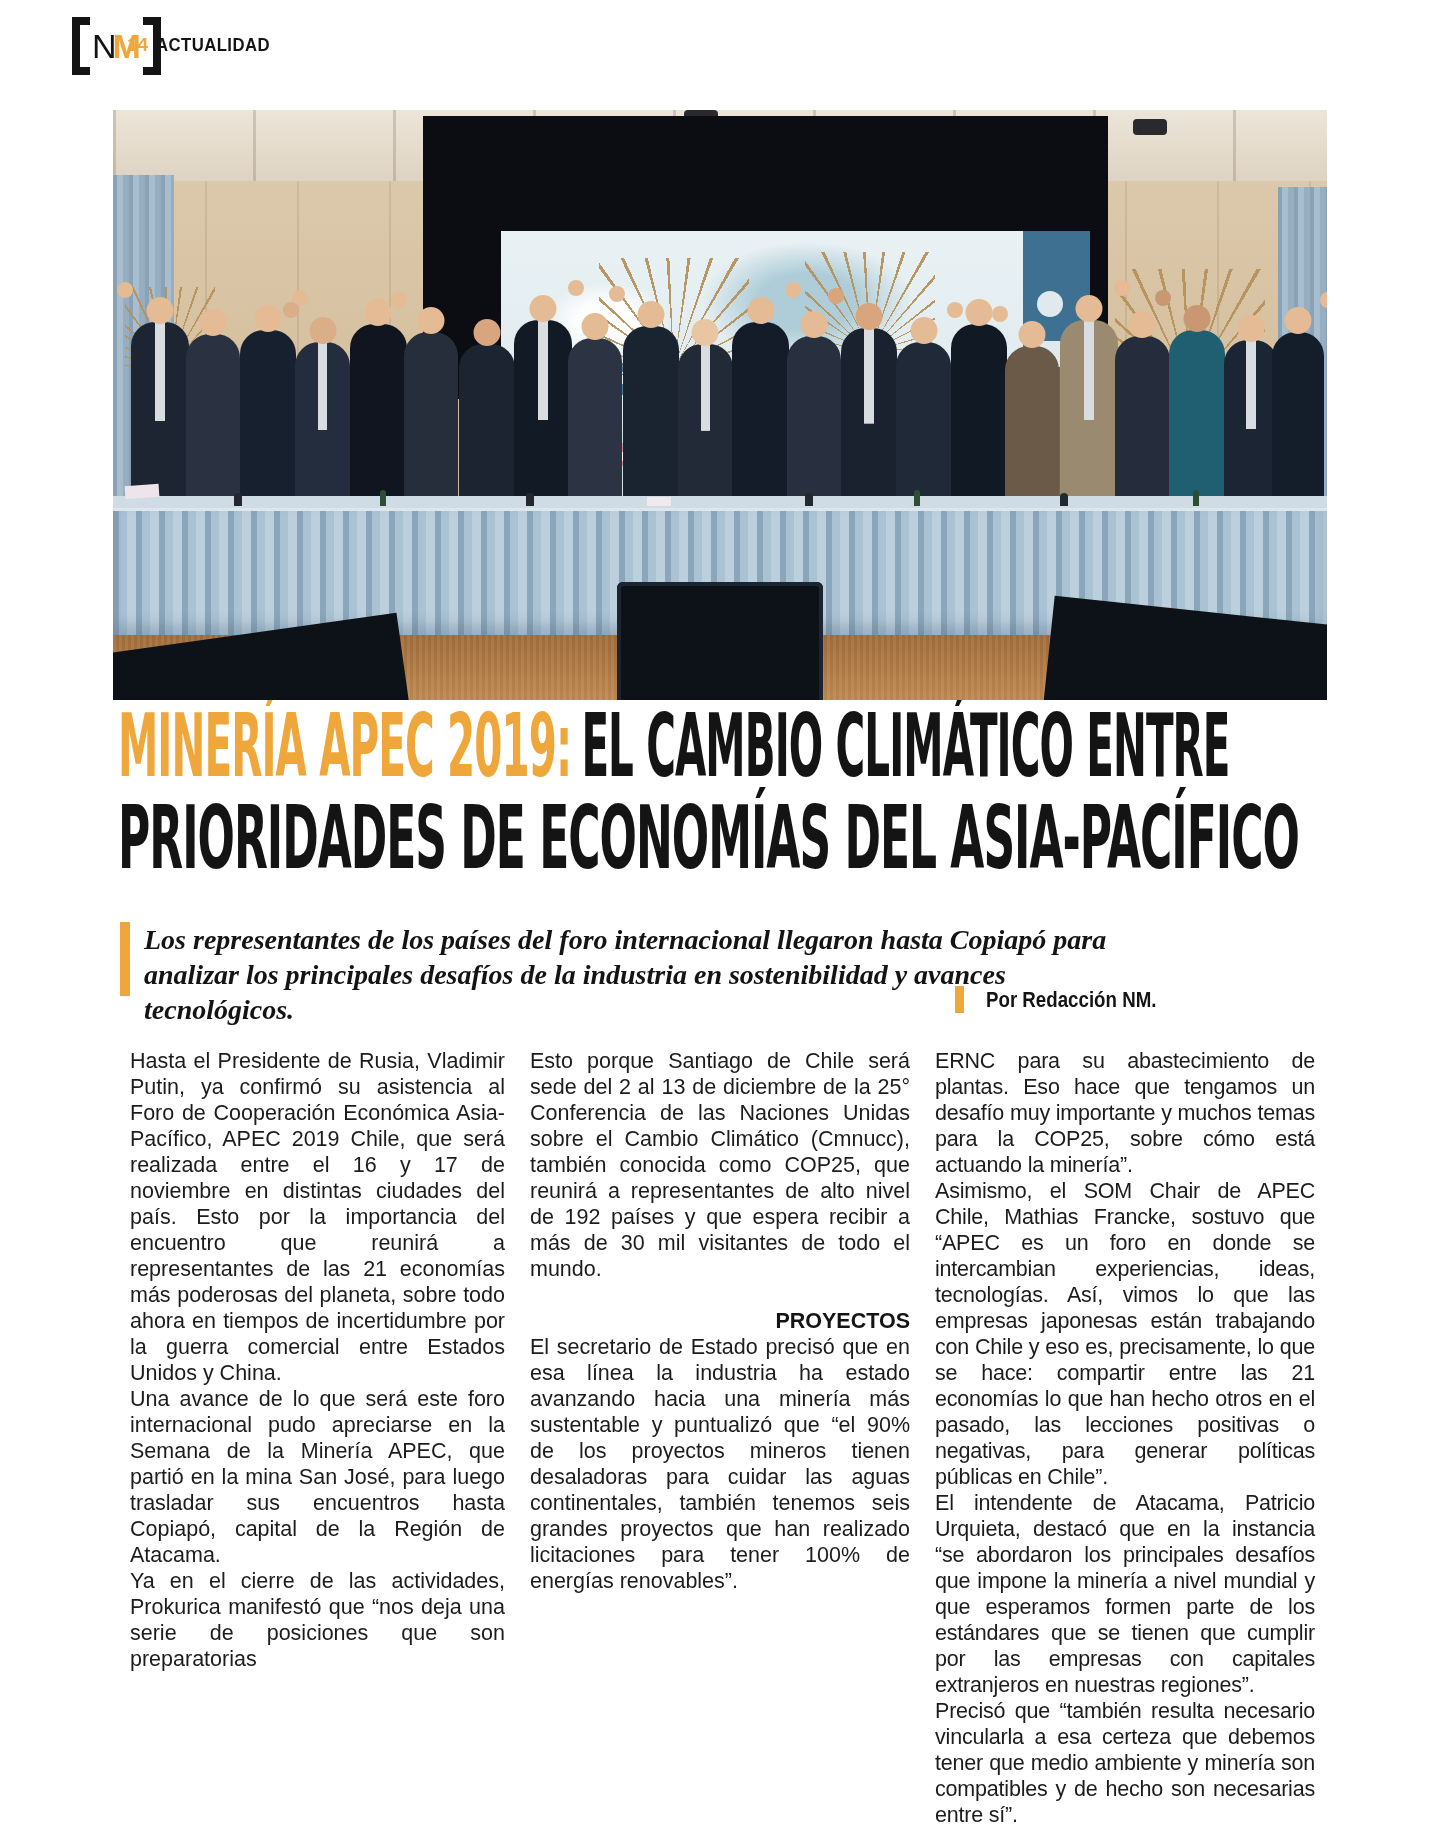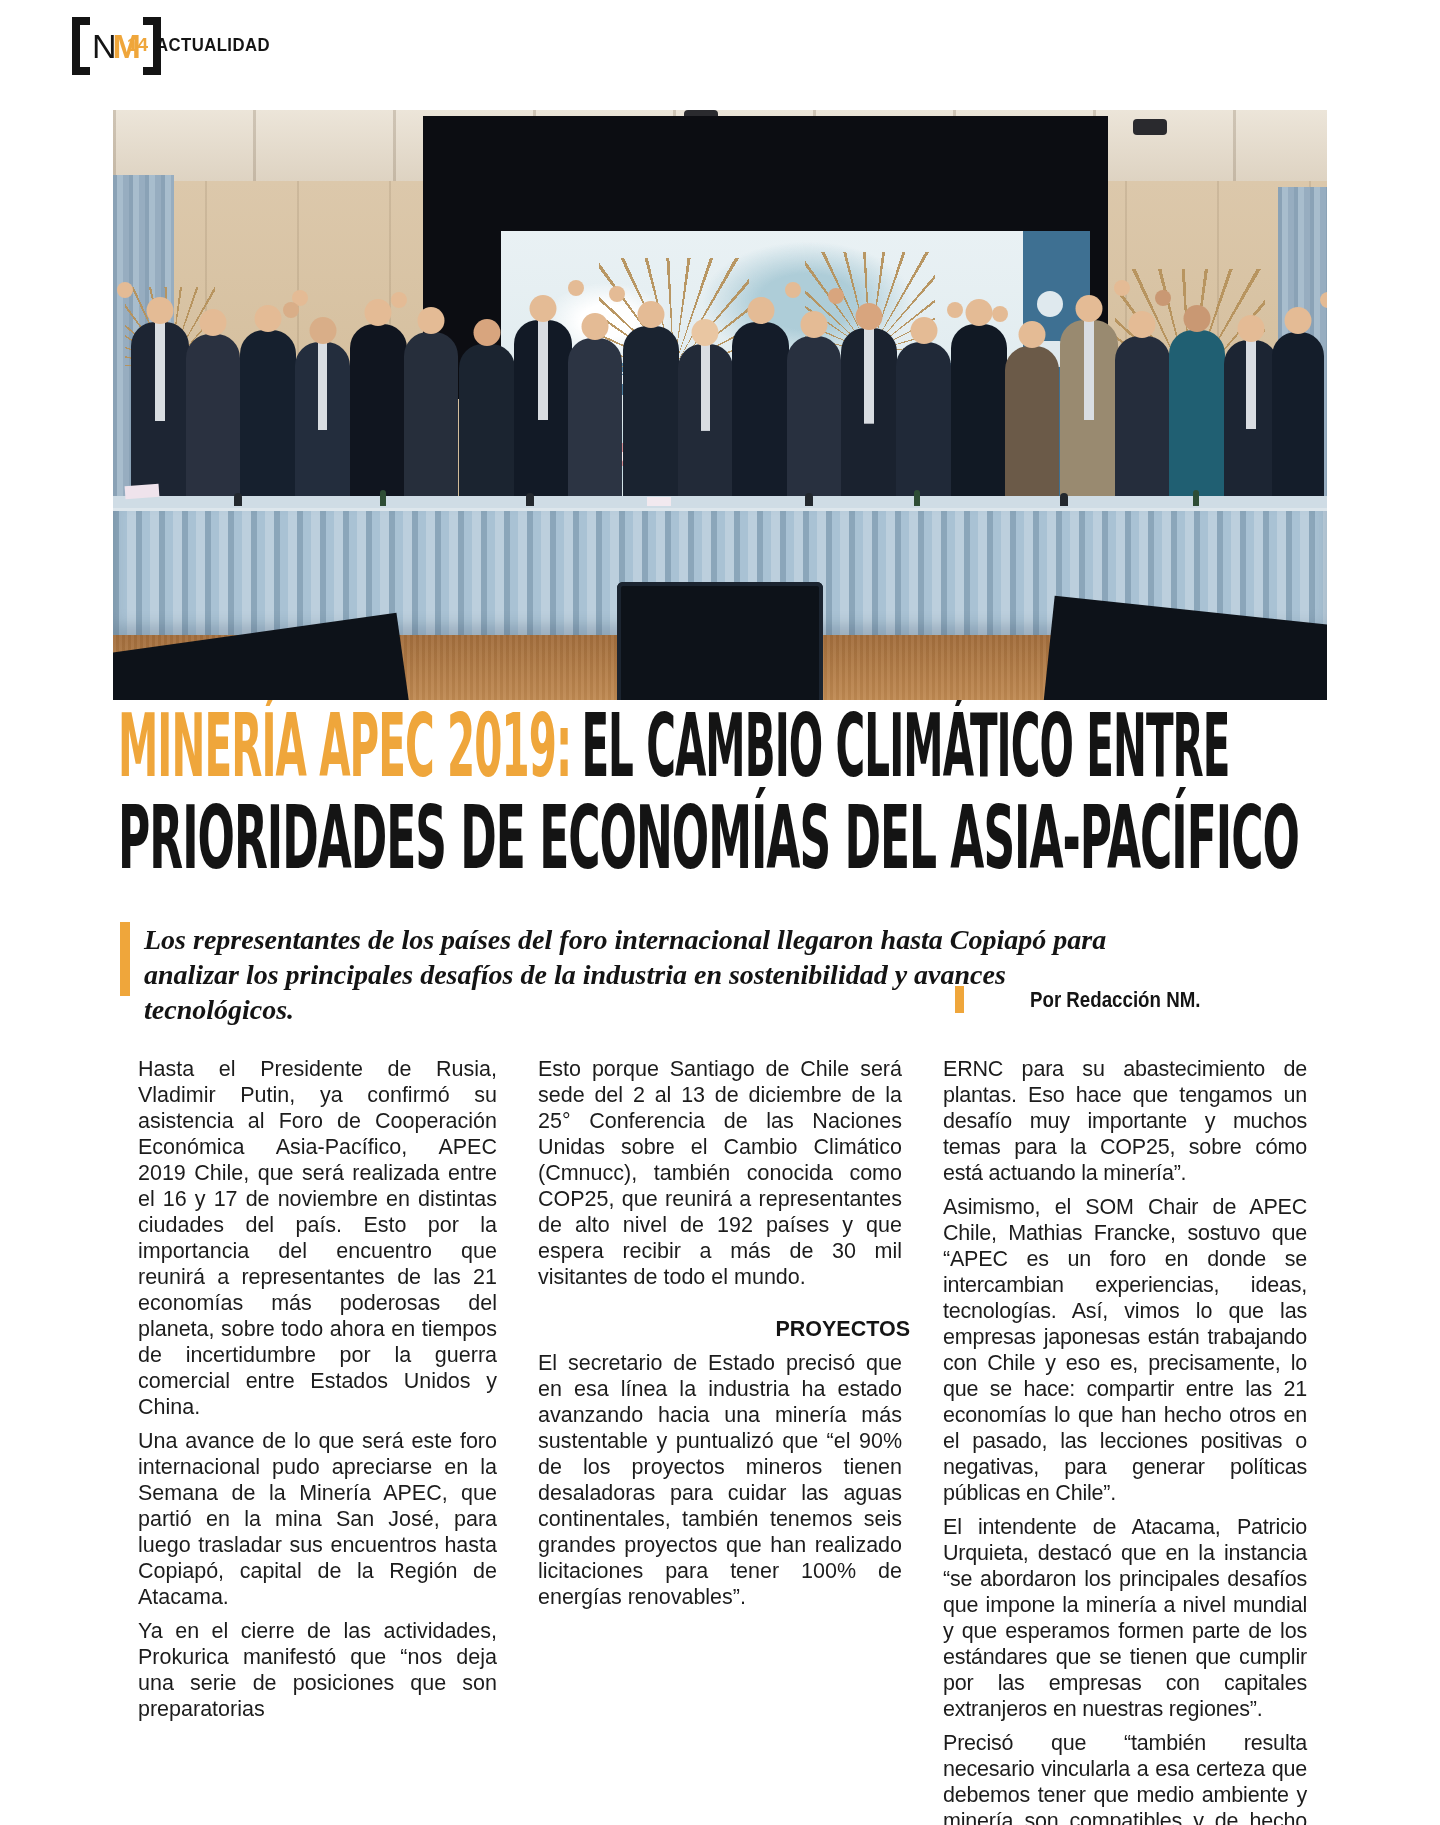--- a/index.html
+++ b/index.html
@@ -79,30 +79,30 @@
   .hl-kicker{color:#efa63b;}
   .hl-rest{color:#141414;margin-left:22px;}
 
   
   #standfirst{position:absolute;left:120px;top:922px;display:flex;}
   .sf-bar{width:10px;height:74px;background:#efa63b;margin-right:14px;flex:none;}
   .sf-text{width:1014px;font-family:"Liberation Serif",serif;font-style:italic;font-weight:700;
         font-size:28px;line-height:35px;color:#141414;}
 
   
-  #byline{position:absolute;left:955px;top:986px;display:flex;align-items:center;gap:44px;}
+  #byline{position:absolute;left:955px;top:986px;display:flex;align-items:center;}
   .by-bar{width:9px;height:27px;background:#efa63b;margin-right:22px;flex:none;}
   .by-text{font-size:22px;font-weight:800;color:#141414;transform:scaleX(.85);transform-origin:0 50%;white-space:nowrap;}
 
   
   .col{position:absolute;top:1048px;font-size:21.5px;line-height:26px;text-align:justify;color:#1c1c1c;}
   #col1{left:130px;width:375px;}
   #col2{left:530px;width:380px;}
   #col3{left:935px;width:380px;letter-spacing:-.2px;}
-  .col p{margin:8px;}
+  .col p{margin:0;}
   .col h3{margin:26px 0 0 0;font-size:21.5px;line-height:26px;font-weight:700;color:#141414;text-align:right;}
 </style>
 </head>
 <body>
 
 <div id="page">
 
   <div id="masthead">
     <div class="bracket l"></div>
     <span class="logo-n">N</span>

